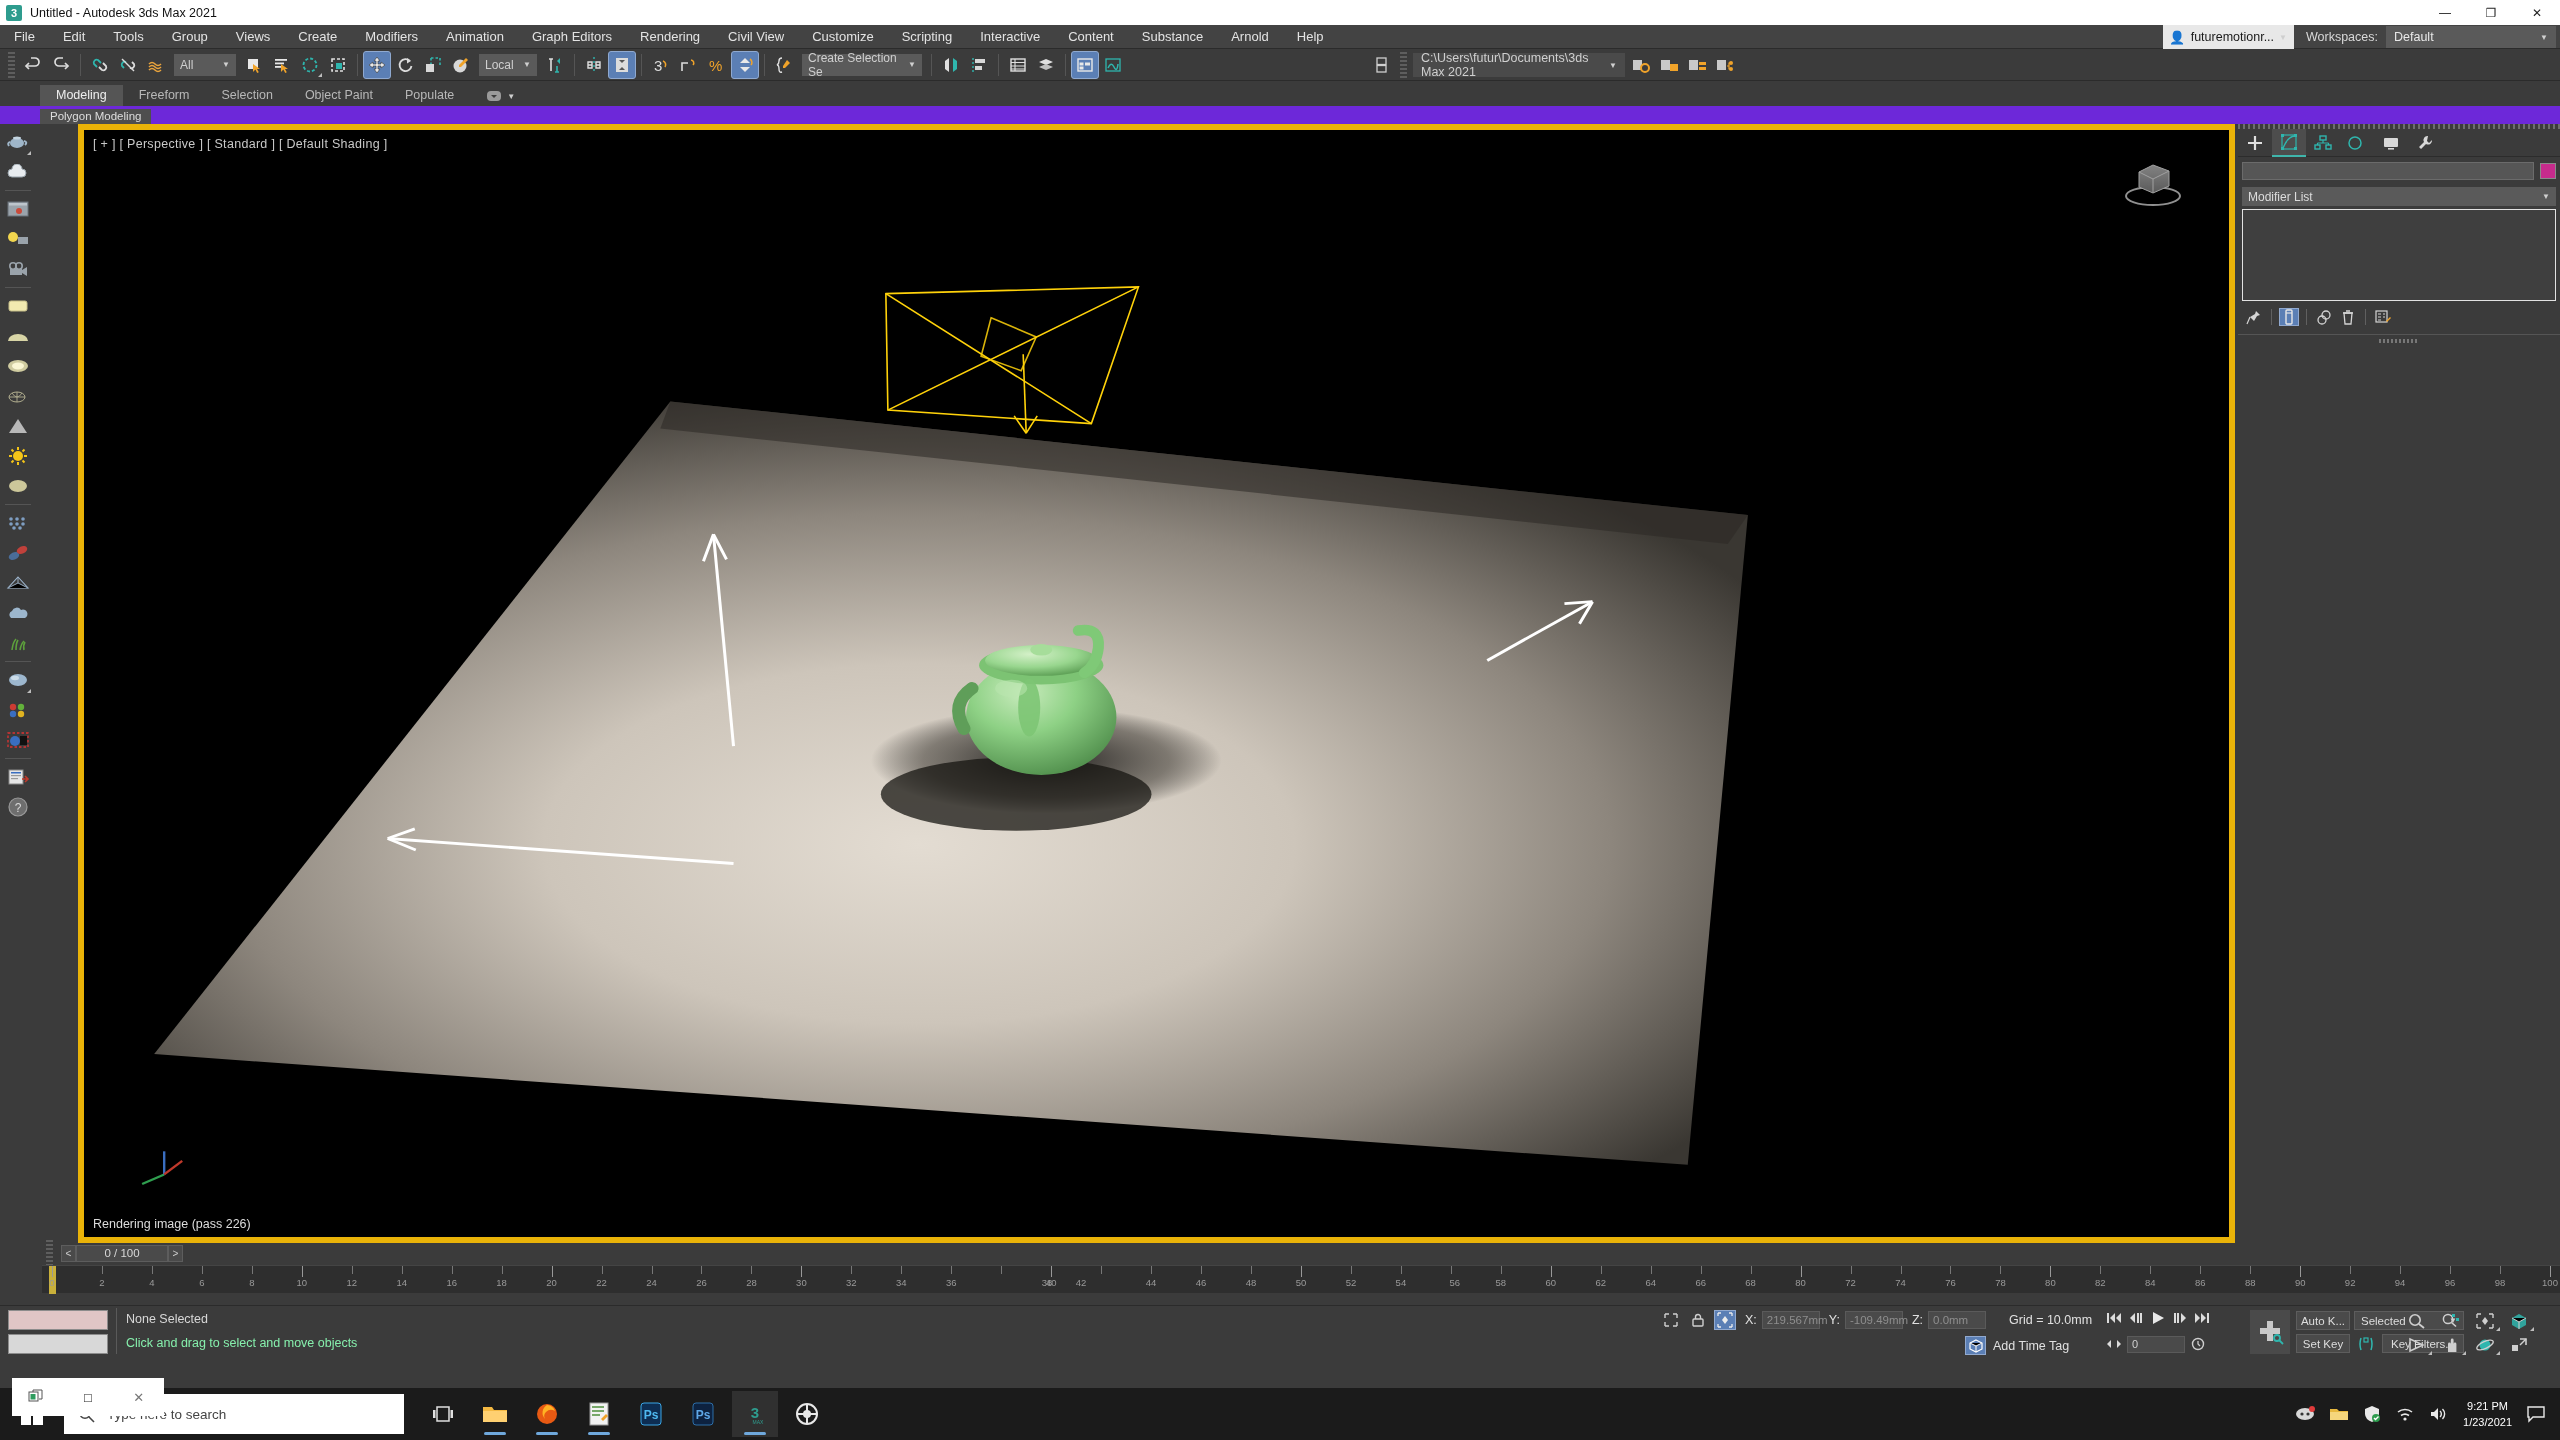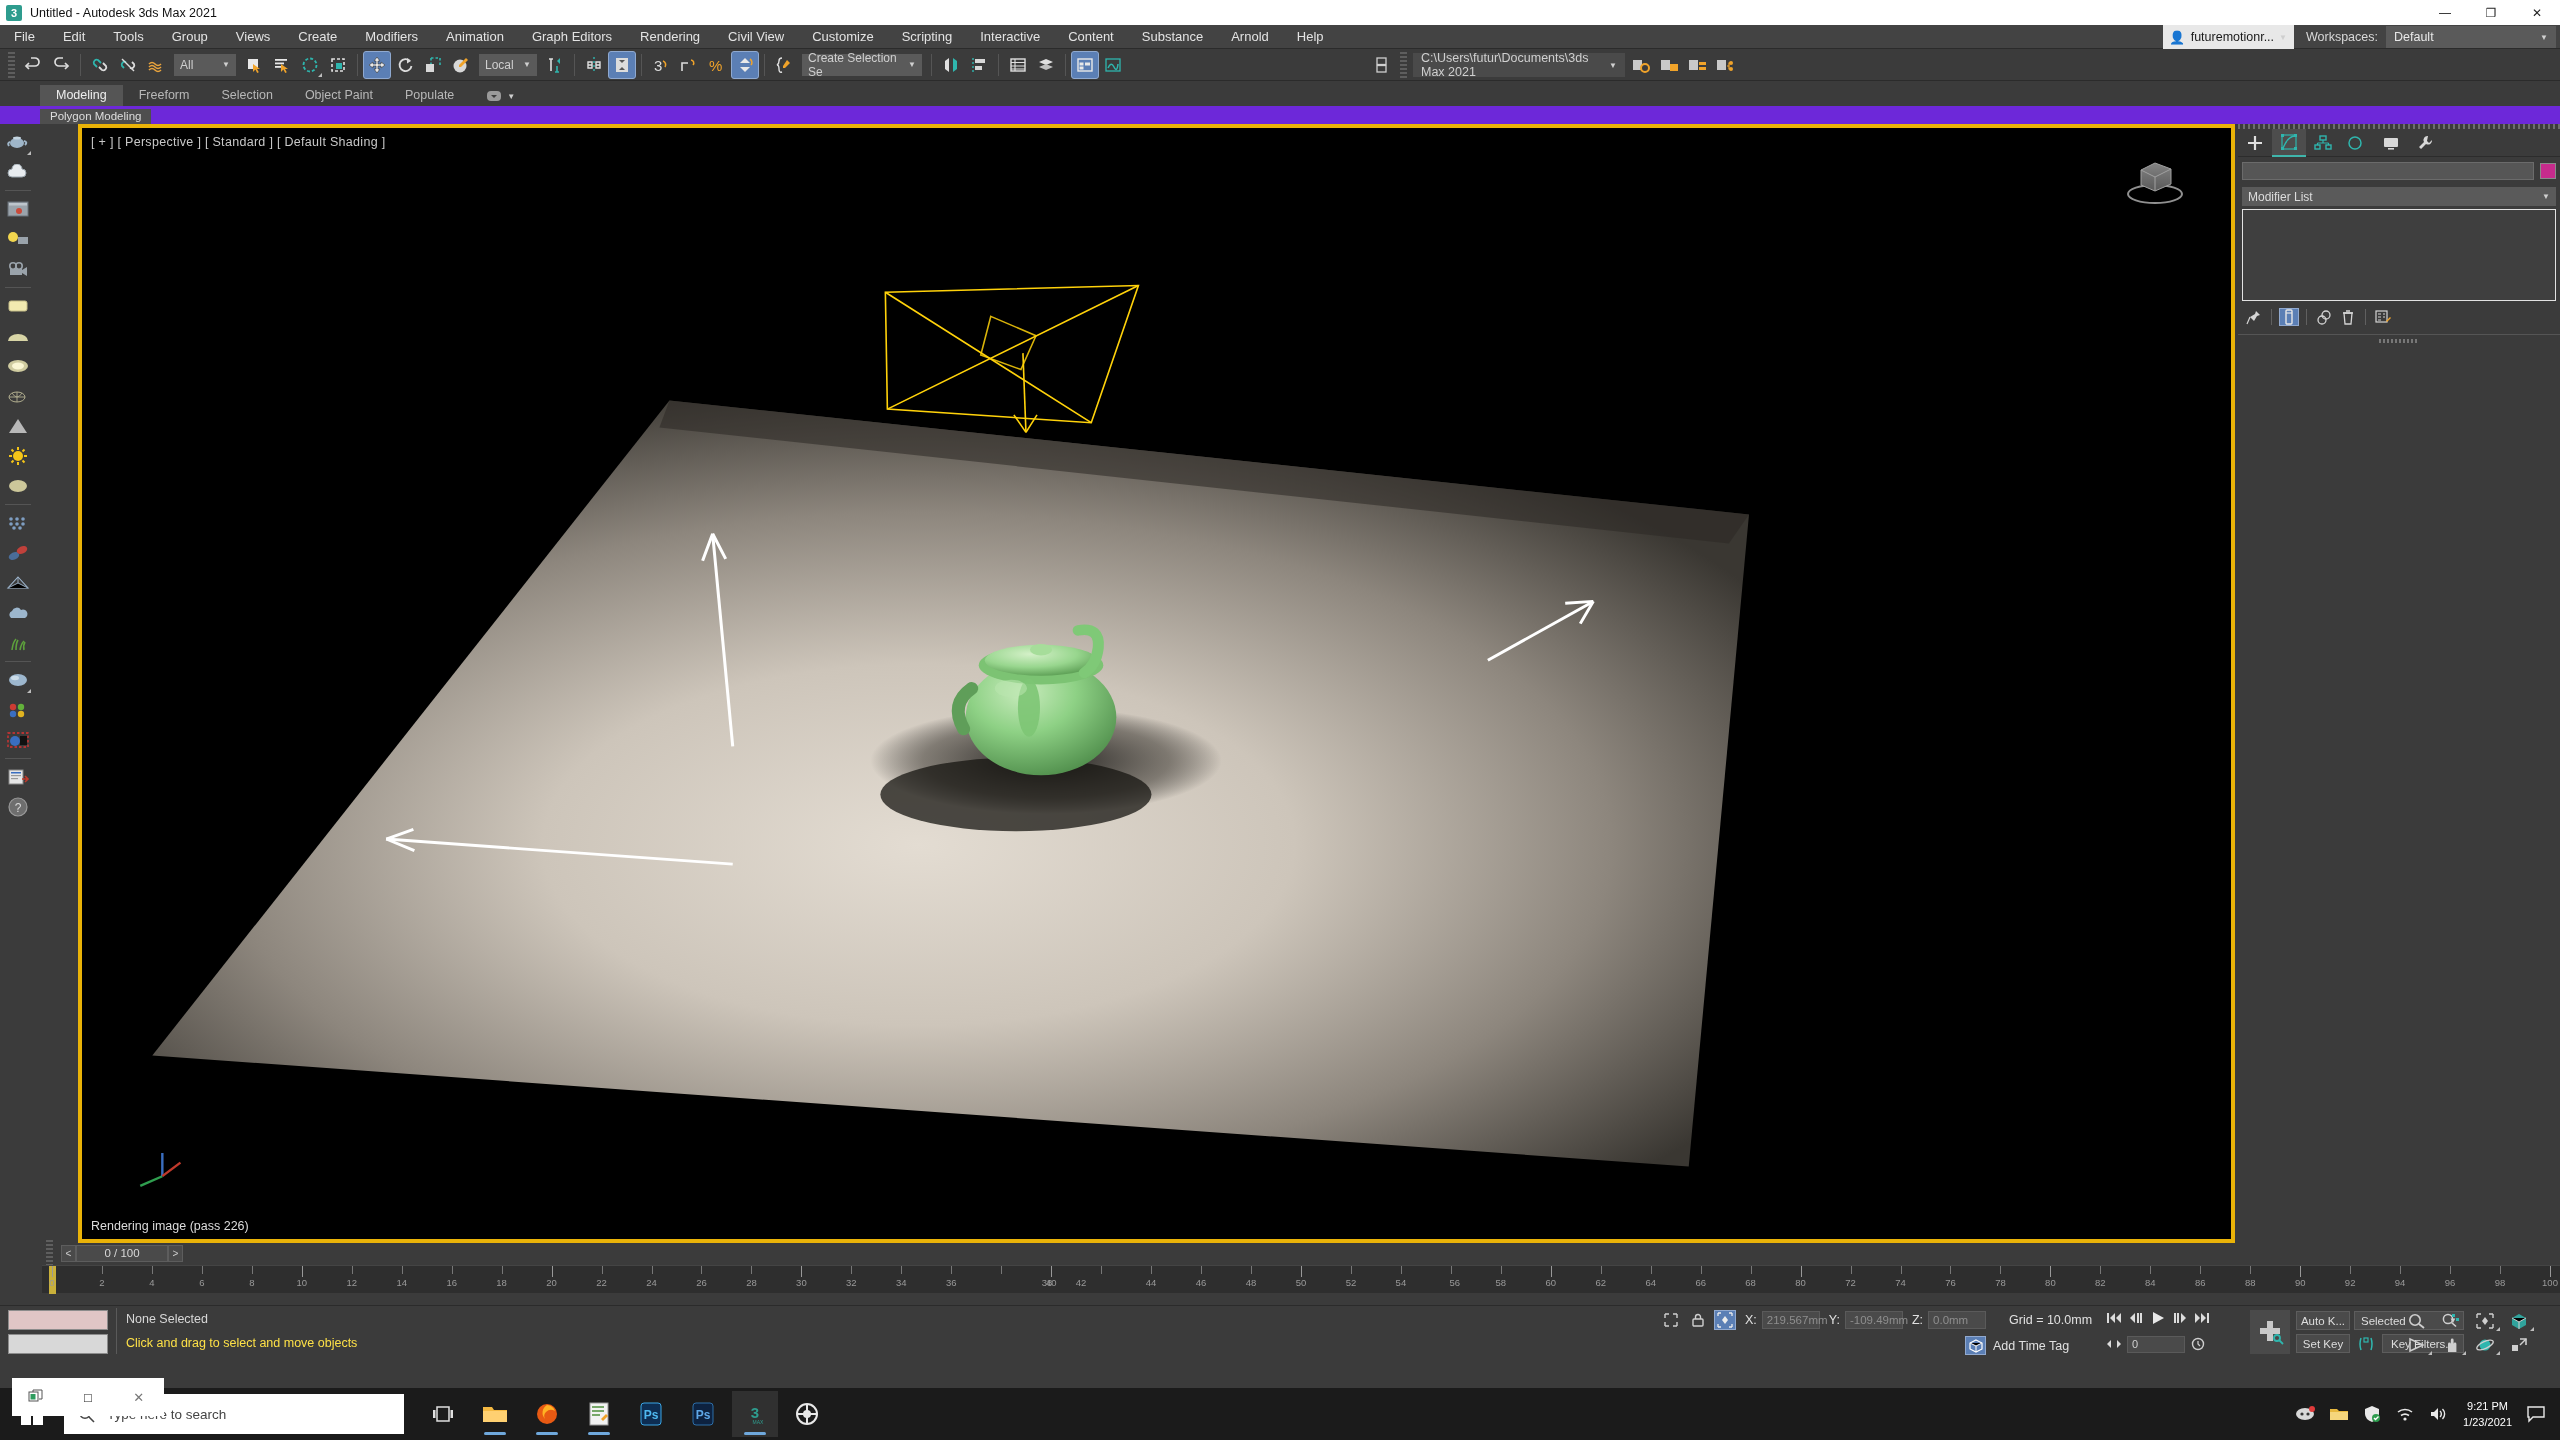--- a/index.html
+++ b/index.html
@@ -100,21 +100,21 @@
     position:absolute; left:0; top:0; width:36px; bottom:0; background:#3b3b3b;
     display:flex; flex-direction:column; align-items:center; padding-top:3px;
   }
   .lt-btn { width:30px; height:30px; display:flex; align-items:center; justify-content:center;
             font-size:15px; position:relative; }
   .lt-sep { width:26px; height:1px; background:#555; margin:3px 0; }
 
   
   .viewport {
     position:absolute; left:78px; top:0; right:325px; bottom:62px;
-    background:#000; border:4px solid #eab308;
+    background:#000; border:6px solid #eab308;
   }
   .vp-label { position:absolute; left:9px; top:7px; color:#c8c8c8;
               font-size:12.5px; letter-spacing:.3px; }
   .vp-status { position:absolute; left:9px; bottom:6px; color:#dcdcdc; font-size:12.5px; }
   .viewcube {
     position:absolute; right:42px; top:22px; width:68px; height:56px;
     opacity:.85;
   }
 
   
@@ -168,21 +168,21 @@
 
   
   .statusbar { position:absolute; left:0; right:0; bottom:52px; height:83px;
                background:#3b3b3b; border-top:1px solid #2b2b2b; }
   .sb-maxscript { position:absolute; left:8px; top:4px; width:100px; height:20px;
                   background:#e0c6c6; border:1px solid #8c8c8c; }
   .sb-maxscript2 { position:absolute; left:8px; top:28px; width:100px; height:20px;
                   background:#d8d8d8; border:1px solid #8c8c8c; }
   .sb-vsep { position:absolute; left:116px; top:2px; width:1px; height:46px; background:#5a5a5a; }
   .sb-sel { position:absolute; left:126px; top:6px; font-size:12.5px; color:#d8d8d8; }
-  .sb-prompt { position:absolute; left:126px; top:30px; font-size:12.5px; color:#fde047; }
+  .sb-prompt { position:absolute; left:126px; top:30px; font-size:12.5px; color:#86efac; }
   .coord-area { position:absolute; left:1660px; top:4px; display:flex; align-items:center; gap:5px; }
   .co-btn { width:22px;height:20px; display:flex;align-items:center;justify-content:center;
             color:#cfcfcf; font-size:12px; }
   .co-btn.on { background:#5b7fb5; border:1px solid #91a9cf; }
   .co-lab { font-size:12.5px; color:#e0e0e0; margin-left:4px; }
   .co-field { width:58px;height:18px; background:#4a4a4a; border:1px solid #5a5a5a;
               color:#8e8e8e; font-size:11.5px; padding:0 4px; display:flex;align-items:center;}
   .grid-lab { font-size:12.5px; color:#e0e0e0; margin-left:18px; }
   .timetag { position:absolute; left:1965px; top:30px; display:flex; align-items:center; gap:7px; }
   .tt-icon { width:21px;height:19px;background:#5b7fb5;border:1px solid #91a9cf;

